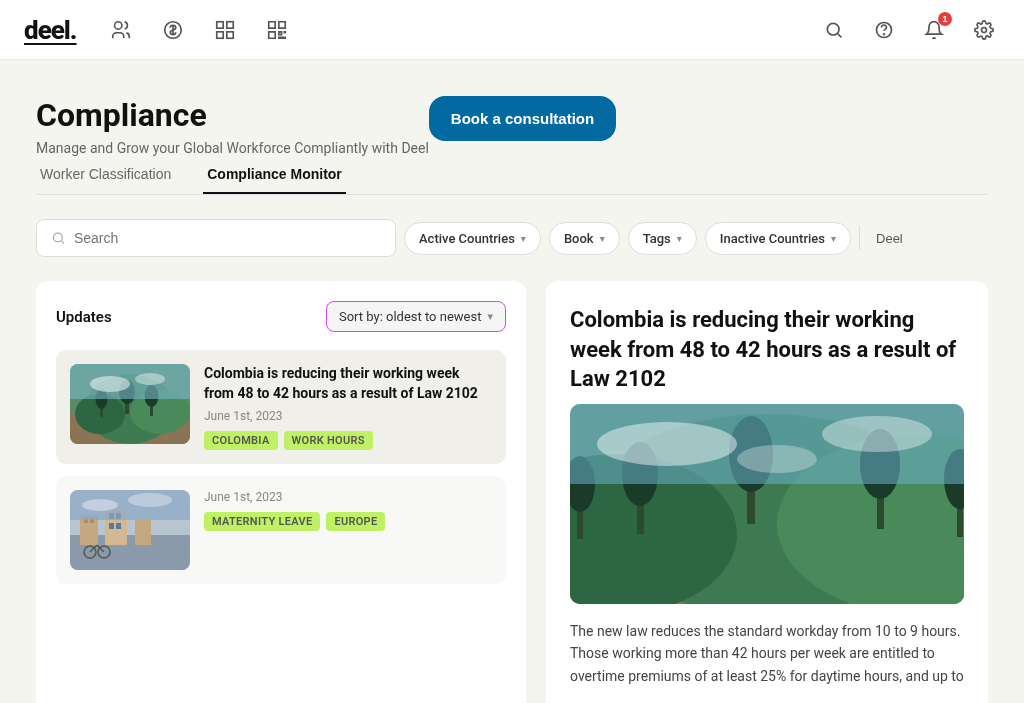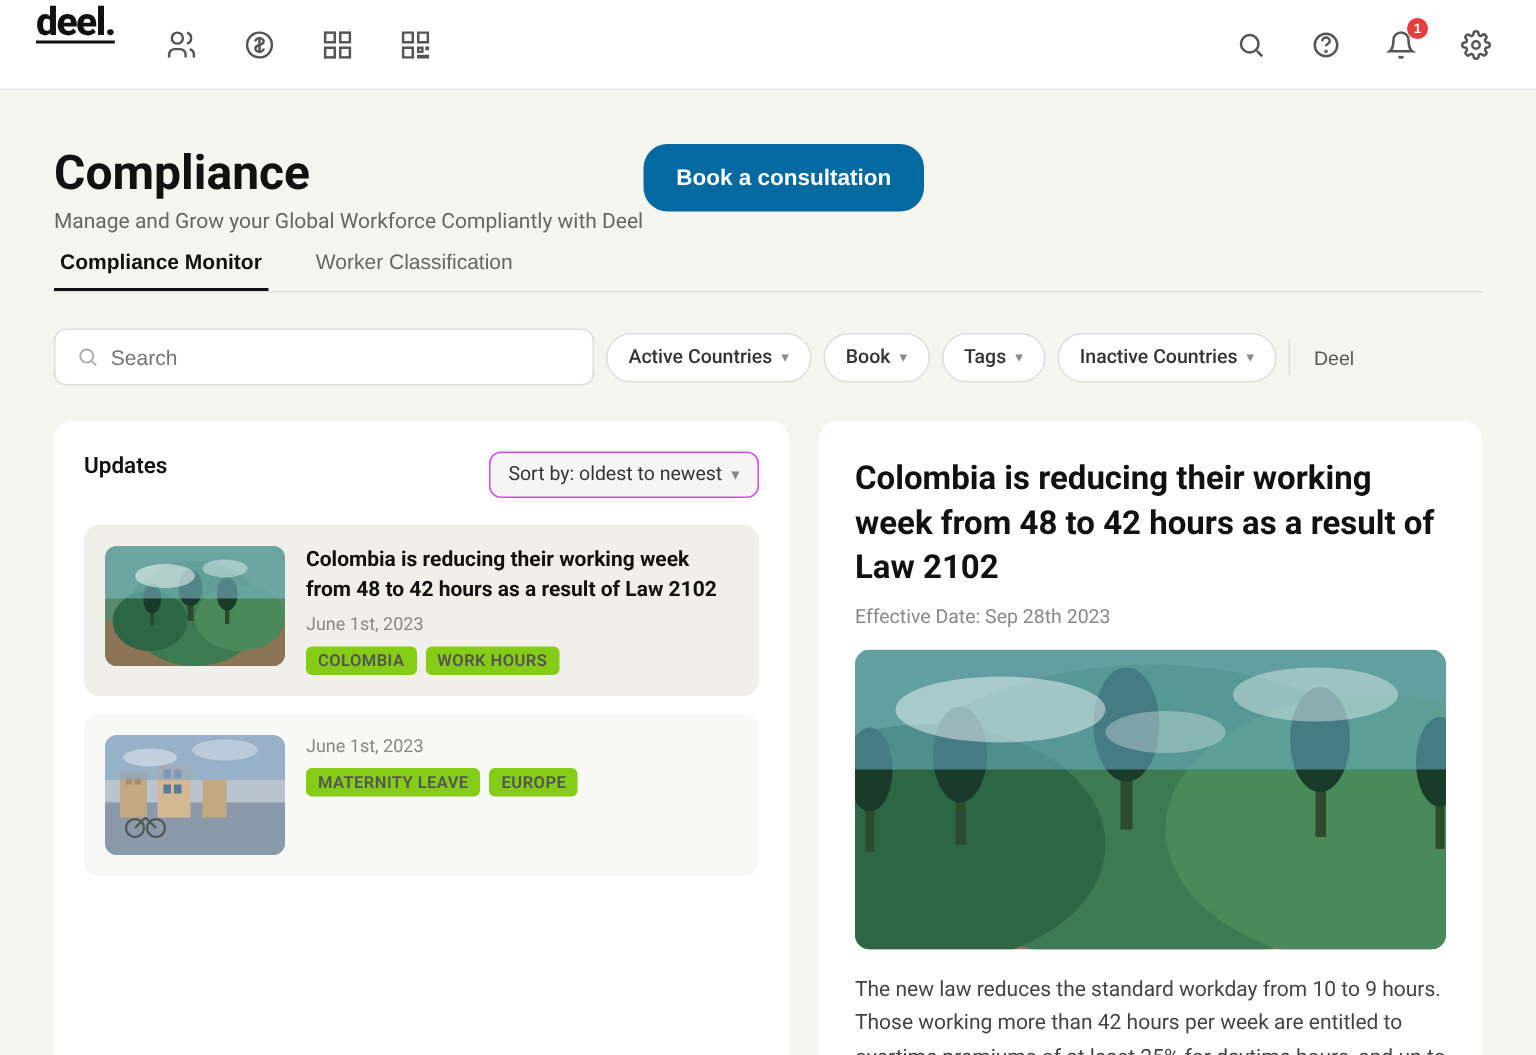--- a/index.html
+++ b/index.html
@@ -9,20 +9,21 @@
       color: #1a1a1a;
       min-height: 703px;
       width: 1024px;
       overflow: hidden;
     }
 
     
     .topnav {
       background: #fff;
       display: flex;
+      align-items: center;
       padding: 0 24px;
       height: 60px;
       border-bottom: 1px solid #e8e8e8;
     }
     .logo {
       font-size: 26px;
       font-weight: 800;
       color: #111;
       letter-spacing: -1px;
       margin-right: 28px;
@@ -206,21 +207,21 @@
 
     
     .left-panel {
       background: #fff;
       border-radius: 12px;
       padding: 20px;
       min-height: 370px;
     }
     .panel-header {
       display: flex;
-      align-items: flex-start;
+      align-items: center;
       justify-content: space-between;
       margin-bottom: 18px;
     }
     .panel-title {
       font-size: 15px;
       font-weight: 600;
       color: #111;
     }
     .sort-select {
       display: flex;
@@ -269,21 +270,21 @@
       font-size: 12px;
       color: #888;
       margin-bottom: 8px;
     }
     .tags-row {
       display: flex;
       gap: 6px;
       flex-wrap: wrap;
     }
     .tag {
-      background: #84cc16;
+      background: #bef264;
       border-radius: 4px;
       padding: 3px 8px;
       font-size: 11px;
       font-weight: 600;
       color: #555;
       letter-spacing: 0.3px;
     }
 
     
     .right-panel {
@@ -385,22 +386,22 @@
 
   <div class="page-header">
     <div>
       <h1 class="page-title">Compliance</h1>
       <p class="page-subtitle">Manage and Grow your Global Workforce Compliantly with Deel</p>
     </div>
     <button class="book-btn">Book a consultation</button>
   </div>
 
   <div class="tabs">
+    <button class="tab">Worker Classification</button>
     <button class="tab active">Compliance Monitor</button>
-    <button class="tab">Worker Classification</button>
   </div>
 
   <div class="filter-row">
     <div class="search-box">
       <svg width="16" height="16" viewBox="0 0 24 24" fill="none" stroke="#aaa" stroke-width="2">
         <circle cx="11" cy="11" r="7"></circle>
           <path d="M21 21l-4.35-4.35"></path>
       </svg>
       <input type="text" placeholder="Search" style="">
     </div>
@@ -493,21 +494,20 @@
           <div class="tags-row">
             <span class="tag">MATERNITY LEAVE</span>
             <span class="tag">EUROPE</span>
           </div>
         </div>
       </div>
     </div>
 
     <div class="right-panel">
       <h2 class="article-title">Colombia is reducing their working week from 48 to 42 hours as a result of Law 2102</h2>
-      <p class="effective-date">Effective Date: Sep 28th 2023</p>
       <div class="article-image">
         <svg width="100%" height="200" viewBox="0 0 500 200" preserveAspectRatio="xMidYMid slice">
           <rect width="500" height="200" fill="#5a8a6a"></rect>
           <rect y="120" width="500" height="80" fill="#8b7355"></rect>
           <ellipse cx="250" cy="110" rx="180" ry="100" fill="#3d7a52"></ellipse>
           <ellipse cx="100" cy="130" rx="120" ry="80" fill="#2d6642"></ellipse>
           <ellipse cx="400" cy="120" rx="140" ry="90" fill="#4a8a5a"></ellipse>
           <rect x="230" y="50" width="8" height="70" fill="#2d4a2d"></rect>
           <ellipse cx="234" cy="50" rx="22" ry="38" fill="#1a3a2a"></ellipse>
           <rect x="120" y="70" width="7" height="60" fill="#2d4a2d"></rect>

